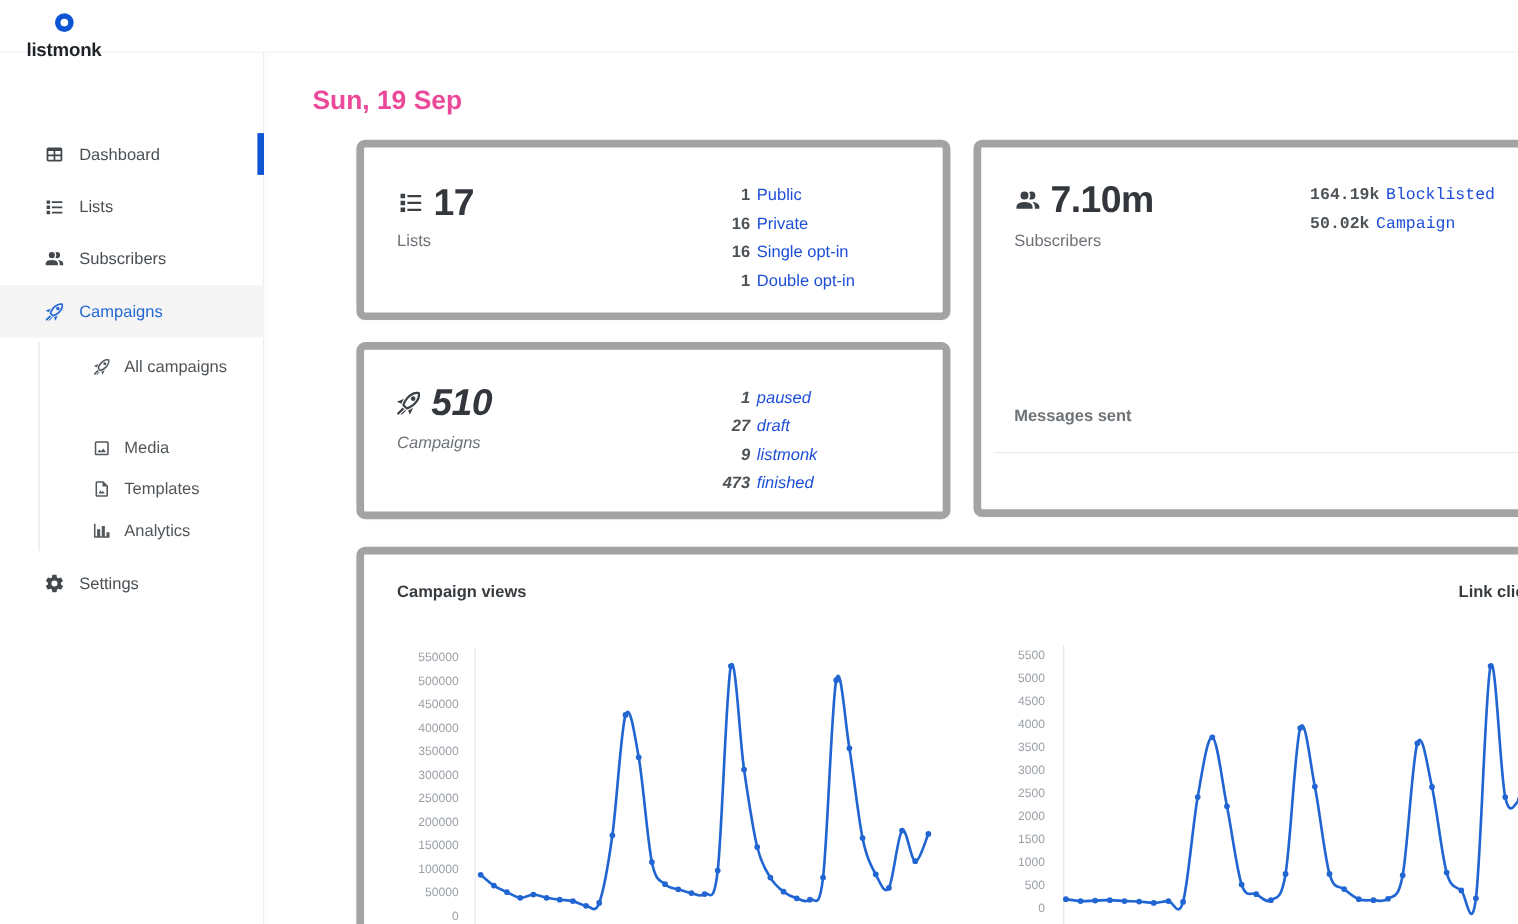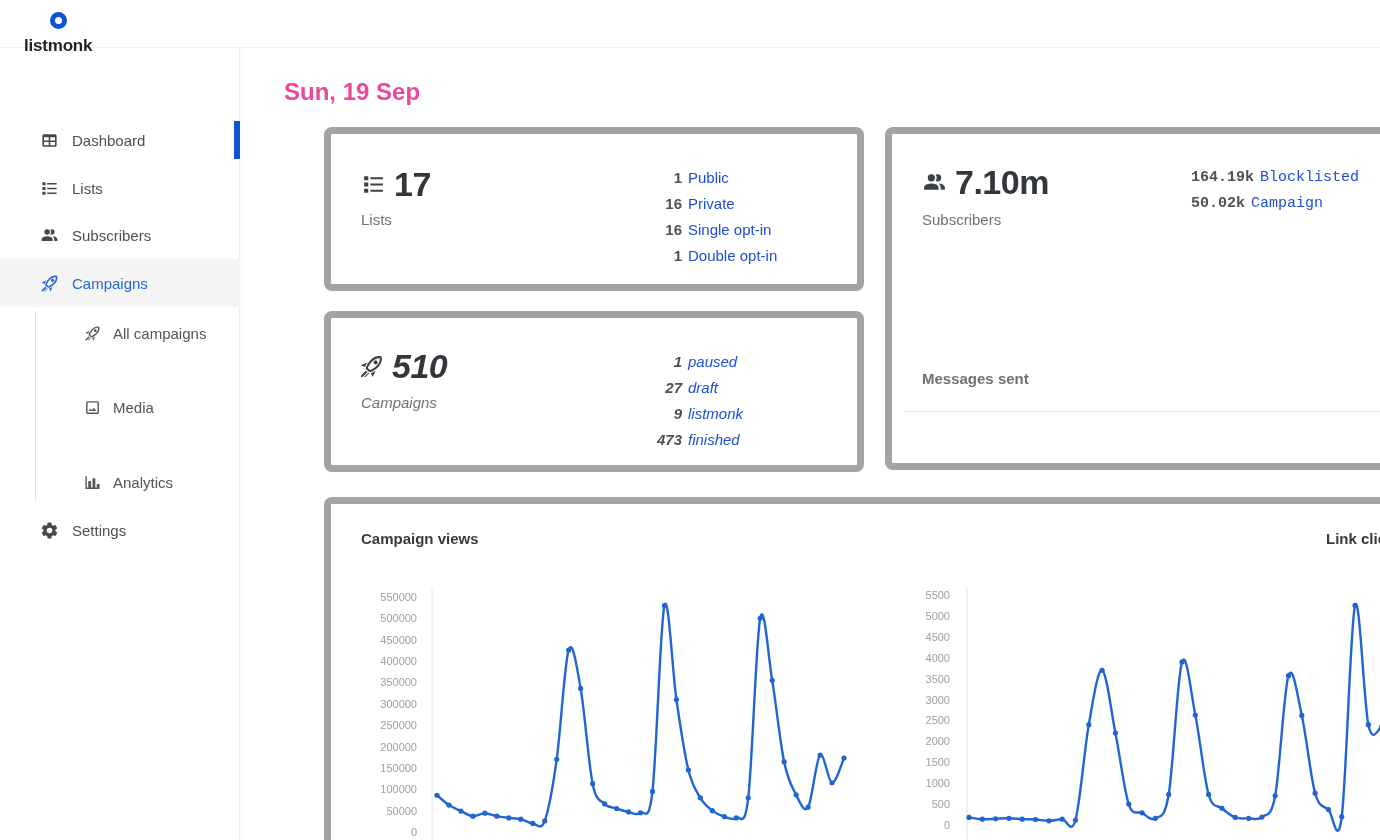--- a/index.html
+++ b/index.html
@@ -128,20 +128,28 @@
 
     <div class="side-sub" style="top:341px">
       <span class="micon">
         <svg viewBox="0 0 24 24" fill="currentColor">
             <path d="M19 19H5V5h14v14M19 3H5a2 2 0 0 0-2 2v14a2 2 0 0 0 2 2h14a2 2 0 0 0 2-2V5a2 2 0 0 0-2-2m-5.04 9.29-2.75 3.54-1.96-2.36L6.5 17h11l-3.54-4.71Z"></path>
           </svg>
       </span>
       <span>Media</span>
     </div>
 
+    <div class="side-sub" style="top:378px">
+      <span class="micon">
+        <svg viewBox="0 0 24 24" fill="currentColor">
+            <path d="M14 2H6a2 2 0 0 0-2 2v16a2 2 0 0 0 2 2h12a2 2 0 0 0 2-2V8l-6-6m4 18H6V4h7v5h5v11m-2-2-2.67-3.56-1.33 1.72-2-2.58L8 18h10Z"></path>
+          </svg>
+      </span>
+      <span>Templates</span>
+    </div>
 
     <div class="side-sub" style="top:416px">
       <span class="micon">
         <svg viewBox="0 0 24 24" fill="currentColor">
             <path d="M22 21H2V3h2v16h2v-9h4v9h2V6h4v13h2v-5h4v7Z"></path>
           </svg>
       </span>
       <span>Analytics</span>
     </div>
 

